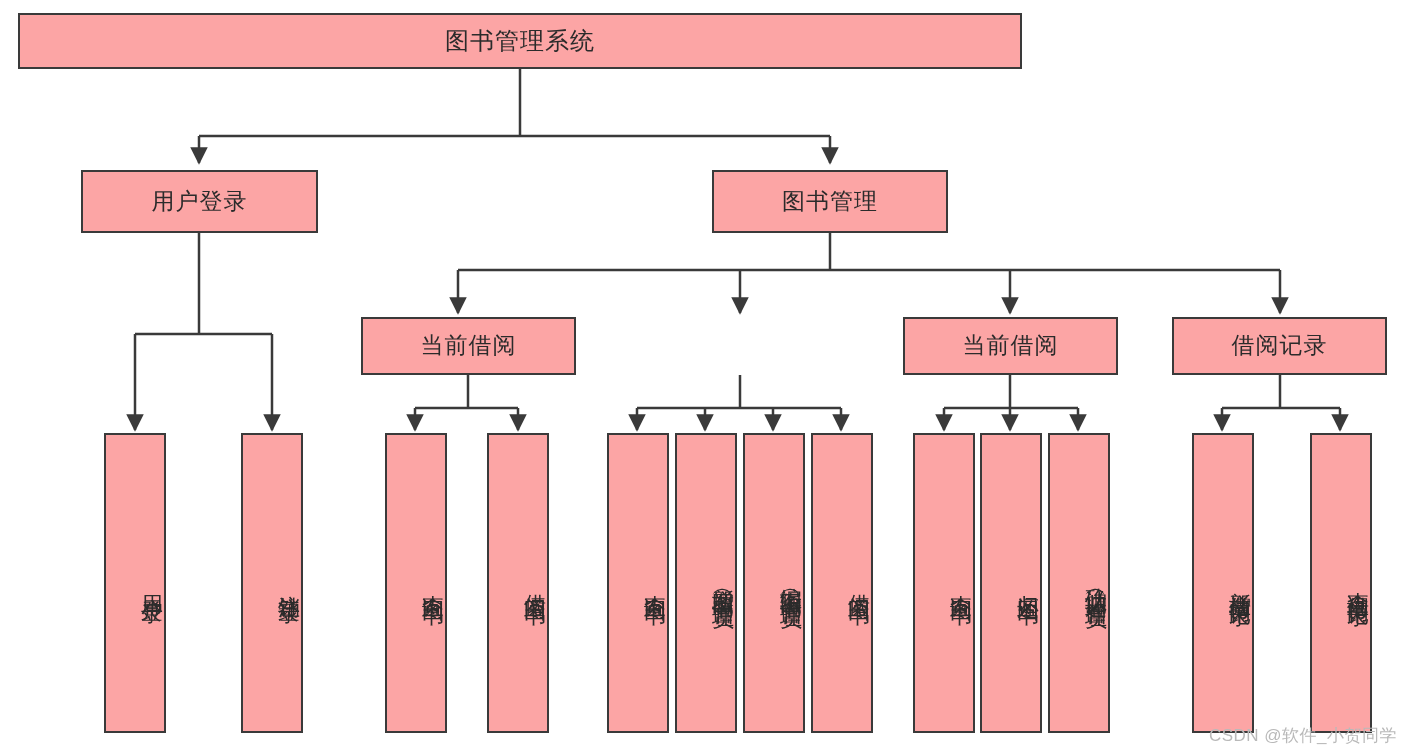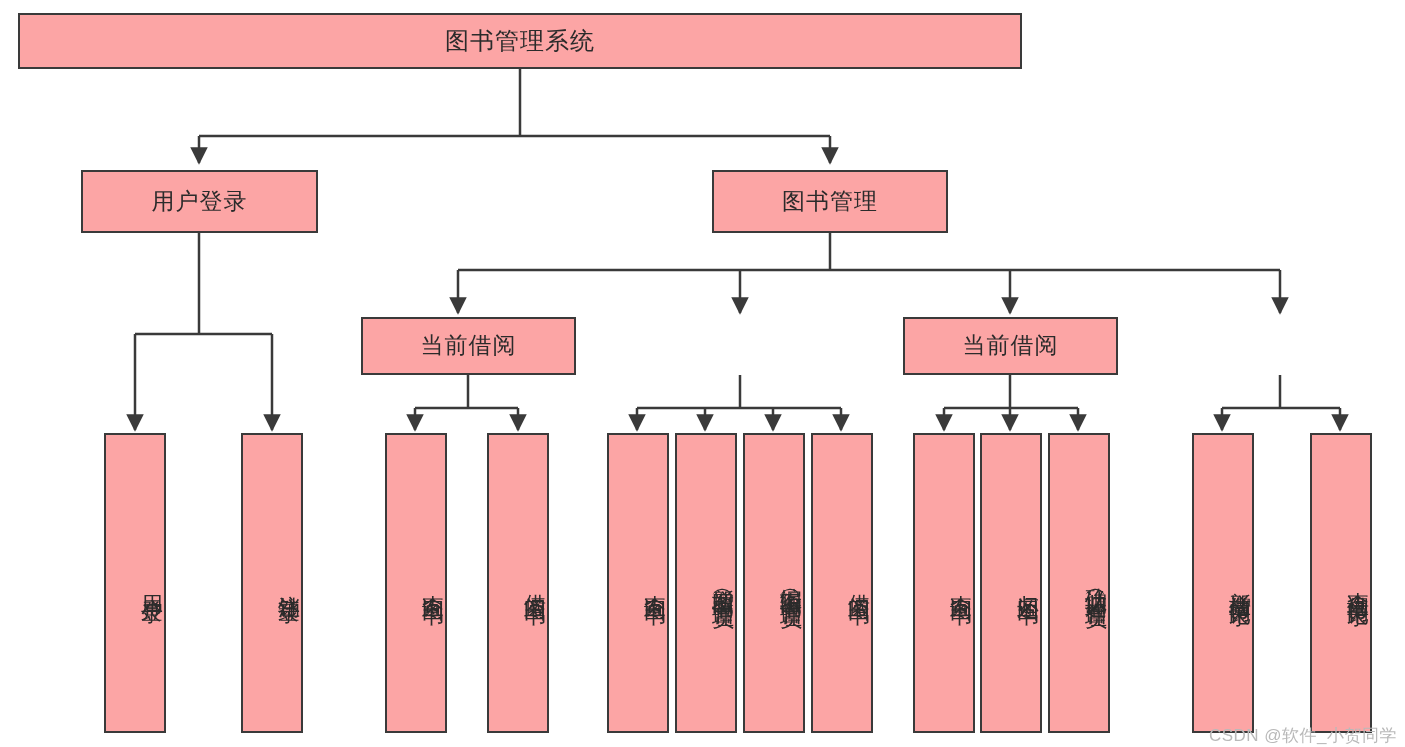--- a/index.html
+++ b/index.html
@@ -129,20 +129,23 @@
 
   <div class="node node-h" style="left:361px; top:317px; width:215px; height:58px;">
     <span>当前借阅</span>
   </div>
 
 
   <div class="node node-h" style="left:903px; top:317px; width:215px; height:58px;">
     <span>当前借阅</span>
   </div>
 
+  <div class="node node-h" style="left:1172px; top:317px; width:215px; height:58px;">
+    <span>借阅记录</span>
+  </div>
 
   <div class="node node-v" style="left:104px; top:433px; width:62px; height:300px;">
     <span>用户登录</span>
   </div>
   <div class="node node-v" style="left:241px; top:433px; width:62px; height:300px;">
     <span>注销登录</span>
   </div>
 
   <div class="node node-v" style="left:385px; top:433px; width:62px; height:300px;">
     <span>查询图书</span>

